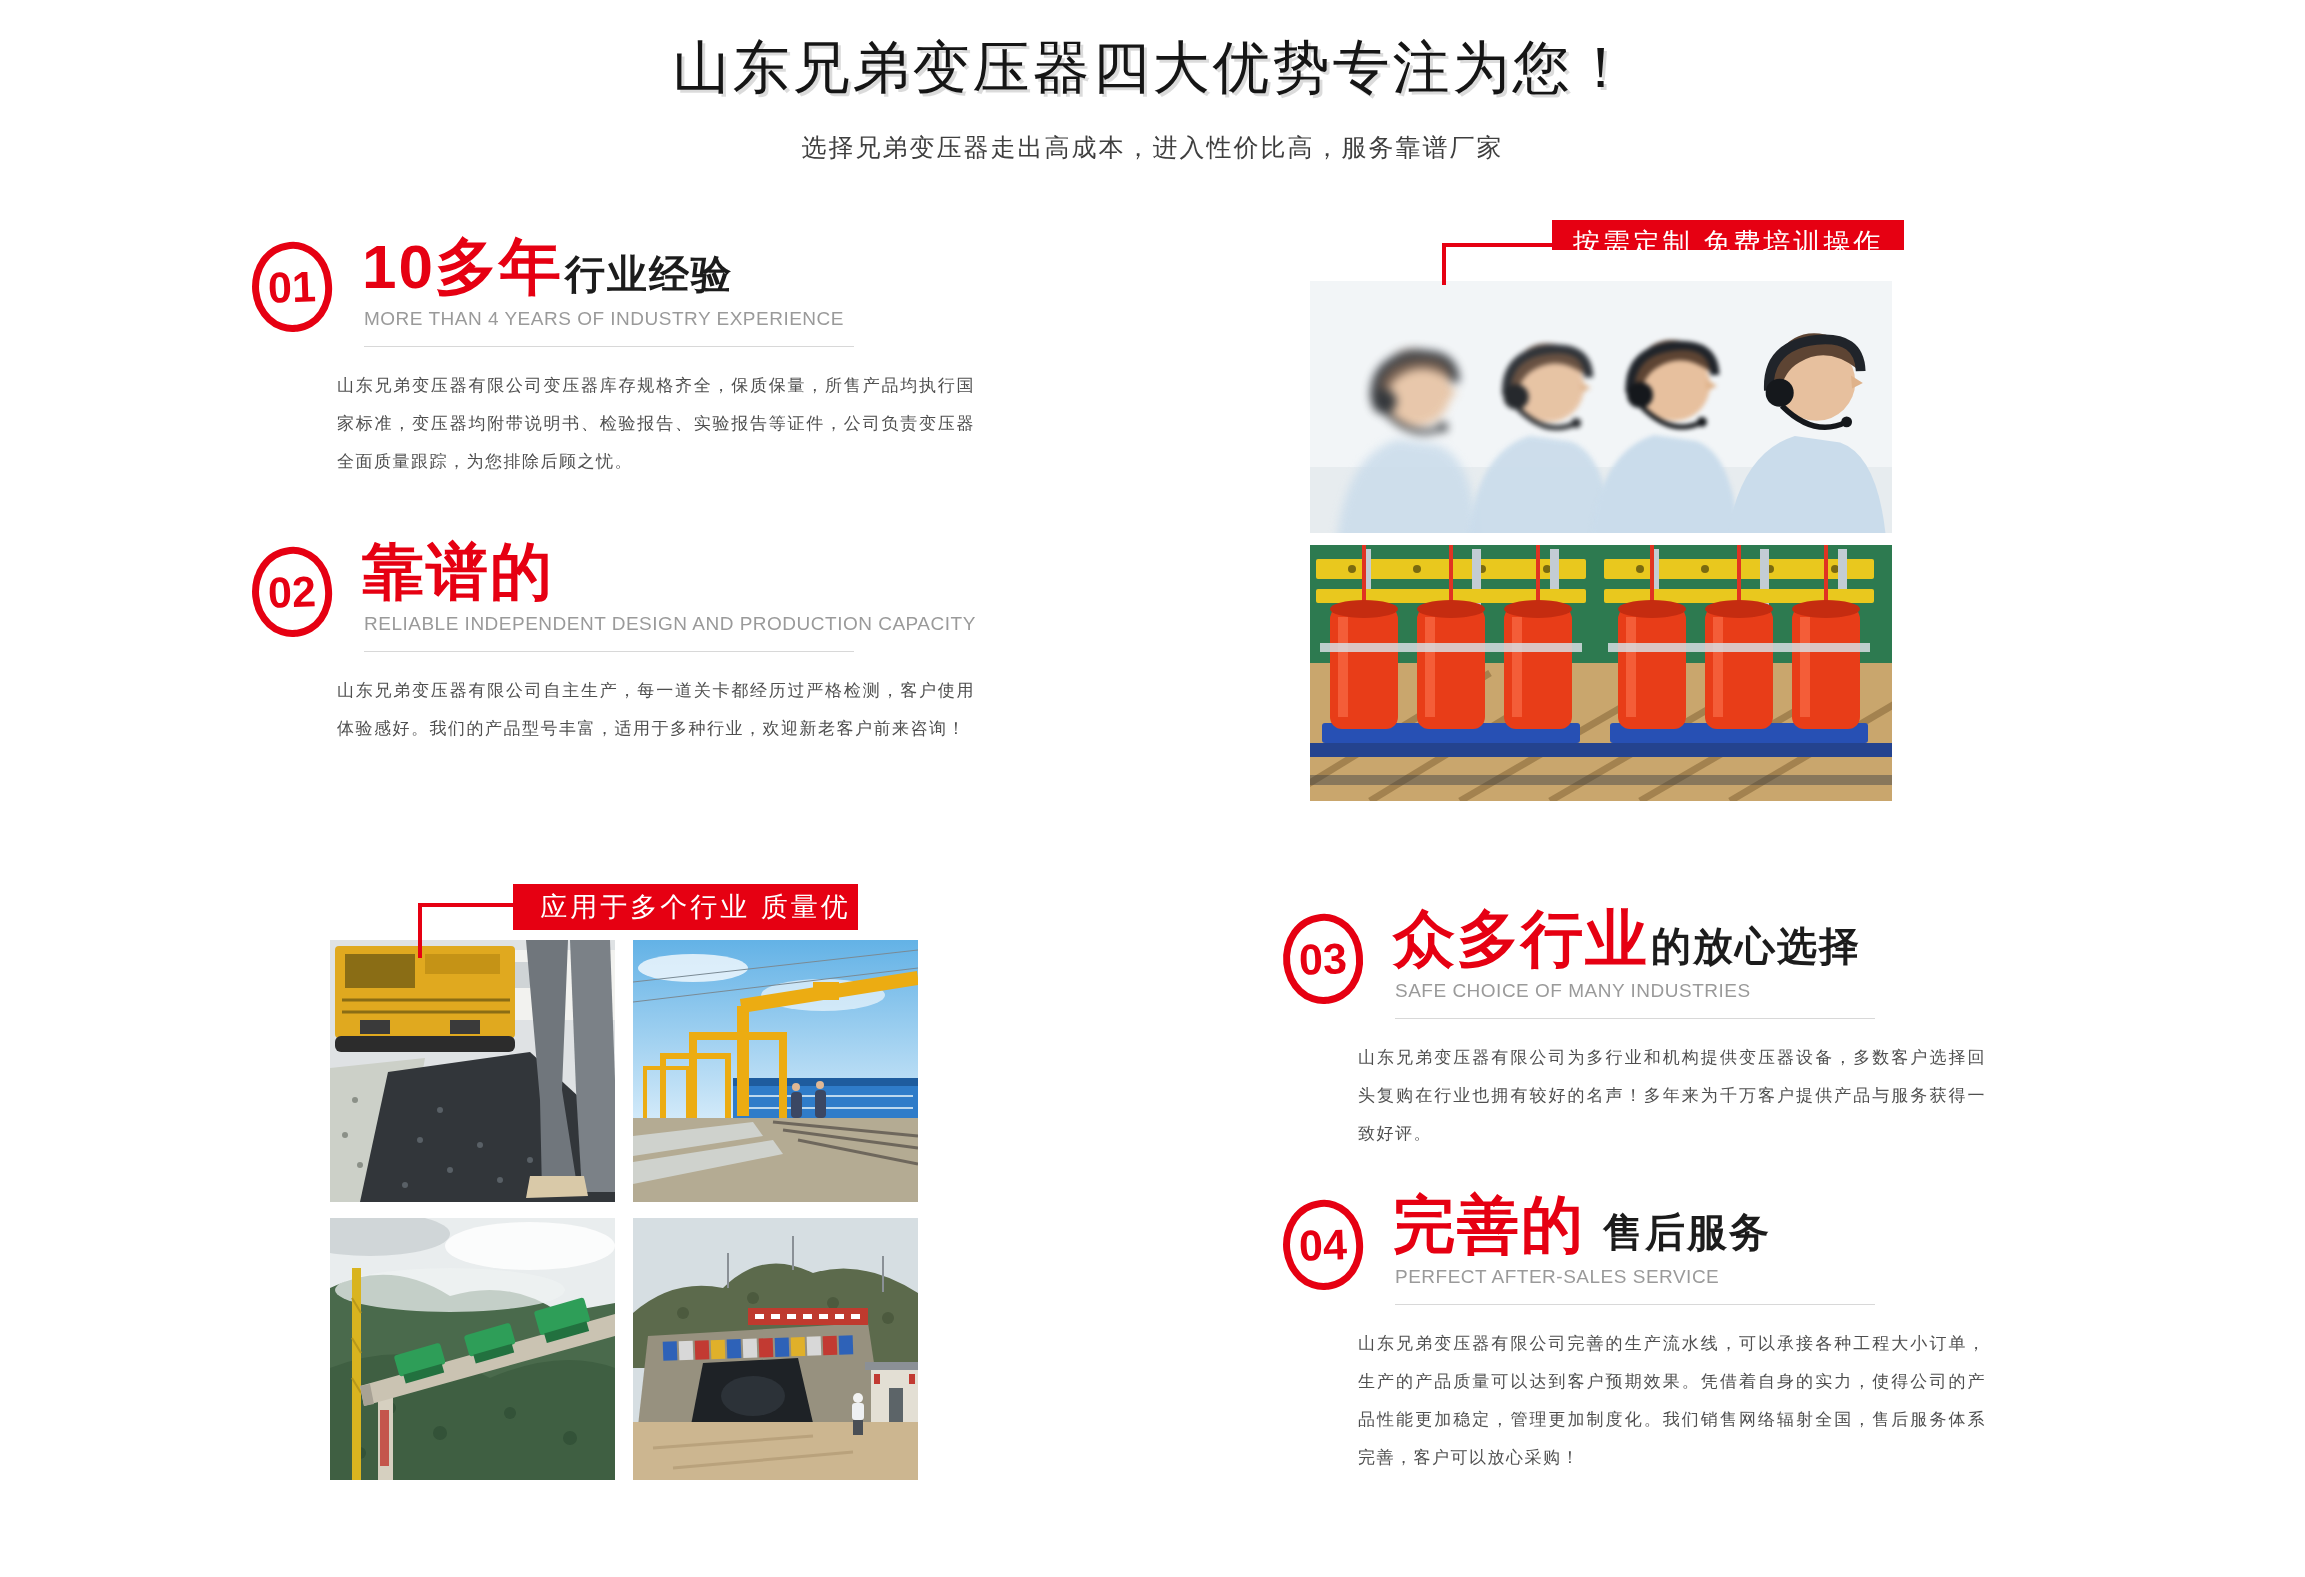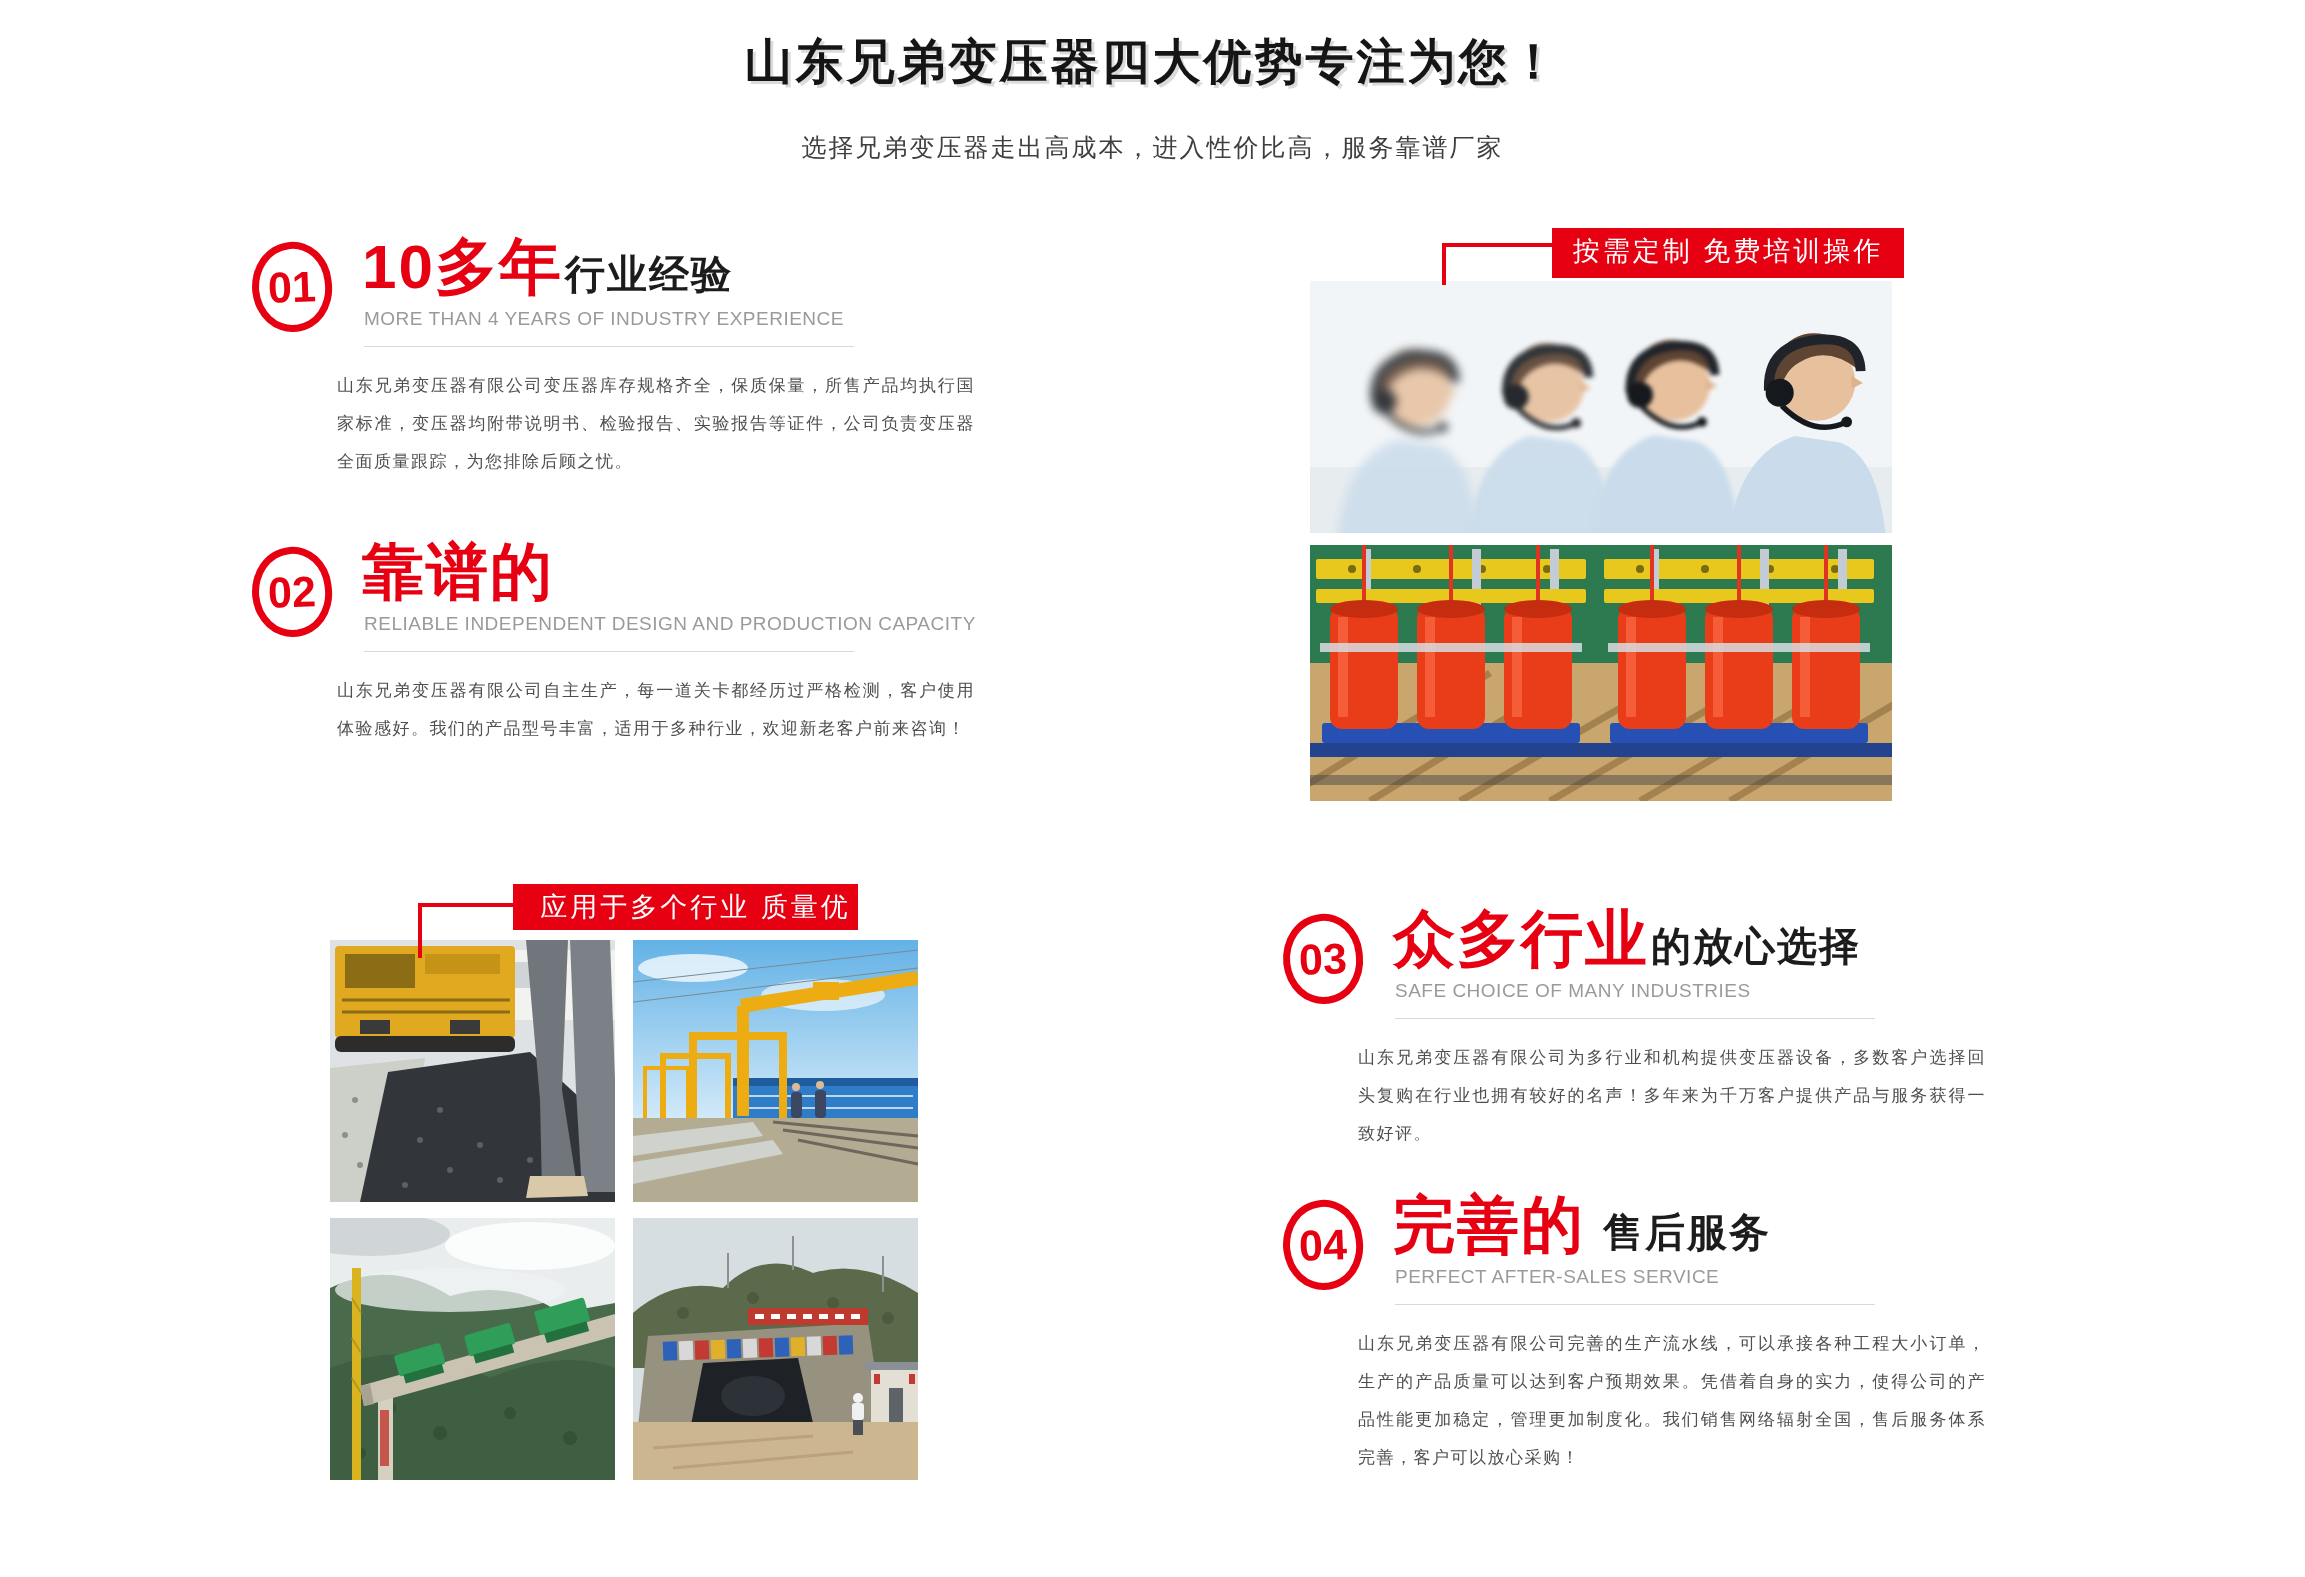--- a/index.html
+++ b/index.html
@@ -4,21 +4,21 @@
 <style>
   :root{
     --red:#e60012; --ink:#151515; --body:#4f4f4f; --cap:#9a9a9a; --line:#d8d8d8;
   }
   *{margin:0;padding:0;box-sizing:border-box;}
   body{background:#fff;font-family:"Liberation Sans","DejaVu Sans",sans-serif;}
   .page{position:relative;width:2305px;height:1577px;background:#fff;overflow:hidden;}
 
   
   .page-title{position:absolute;top:30px;left:0;width:100%;text-align:center;
-    font-size:48px;font-weight:700;color:var(--ink);letter-spacing:3px;
+    font-size:57px;font-weight:400;color:var(--ink);letter-spacing:3px;
     text-shadow:3px 3px 0 rgba(0,0,0,0.14);}
   .page-subtitle{position:absolute;top:131px;left:0;width:100%;text-align:center;
     font-size:25px;color:#3f3f3f;letter-spacing:2px;}
 
   
   .adv{position:absolute;}
   .badge{position:absolute;left:0;top:6px;width:80px;height:90px;
     border:7px solid var(--red);border-radius:52% 48% 50% 50%;
     transform:rotate(-6deg);display:flex;align-items:center;justify-content:center;}
   .badge span{display:block;transform:rotate(4deg);font-size:43px;font-weight:800;color:var(--red);}
@@ -31,21 +31,21 @@
   .adv-body{margin-top:20px;font-size:17px;line-height:38px;color:var(--body);
     text-align:justify;letter-spacing:1.5px;}
   .adv.left .divider{width:490px;}
   .adv.left .adv-body{margin-left:85px;width:638px;}
   .adv.right .divider{width:480px;}
   .adv.right .adv-body{margin-left:75px;width:628px;}
 
   
   .callout{position:absolute;background:var(--red);color:#fff;text-align:center;
     font-size:27px;letter-spacing:3px;z-index:6;}
-  .callout-right{left:1552px;top:228px;width:352px;height:50px;line-height:46px;}
+  .callout-right{left:1552px;top:220px;width:352px;height:30px;line-height:46px;}
   .callout-left{left:513px;top:884px;width:345px;height:46px;line-height:46px;padding-left:20px;}
   .cline{position:absolute;background:var(--red);z-index:6;}
   .cr-h{left:1442px;top:243px;width:112px;height:4px;}
   .cr-v{left:1442px;top:243px;width:4px;height:42px;}
   .cl-h{left:418px;top:903px;width:97px;height:4px;}
   .cl-v{left:418px;top:903px;width:4px;height:55px;}
 
   
   .photo{position:absolute;overflow:hidden;z-index:1;}
   .photo svg{display:block;width:100%;height:100%;}

